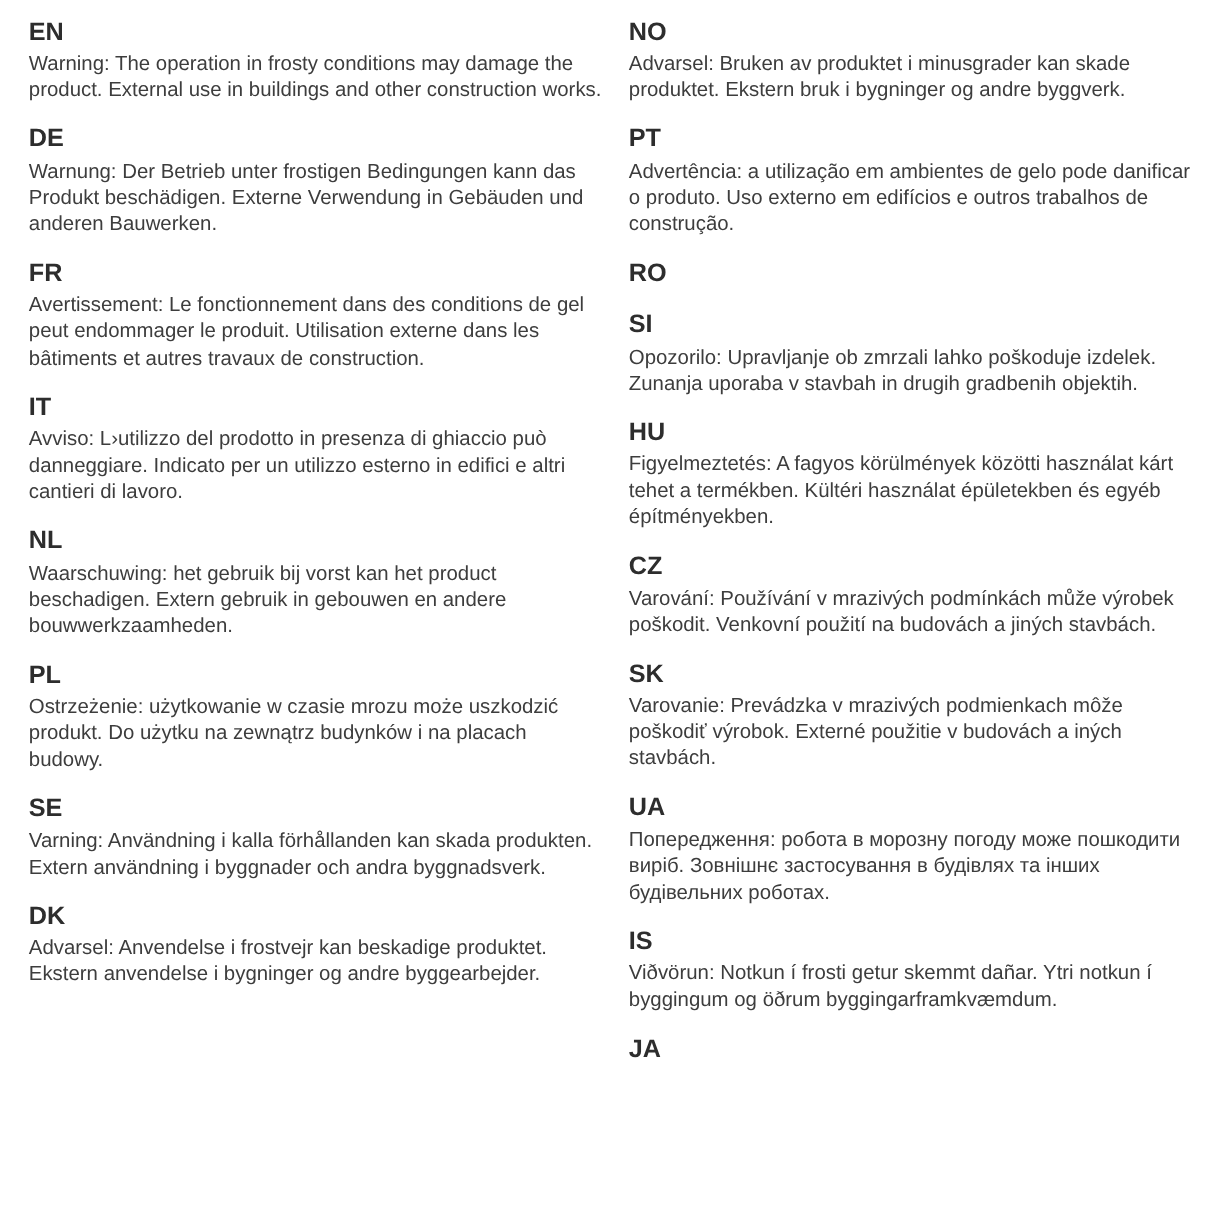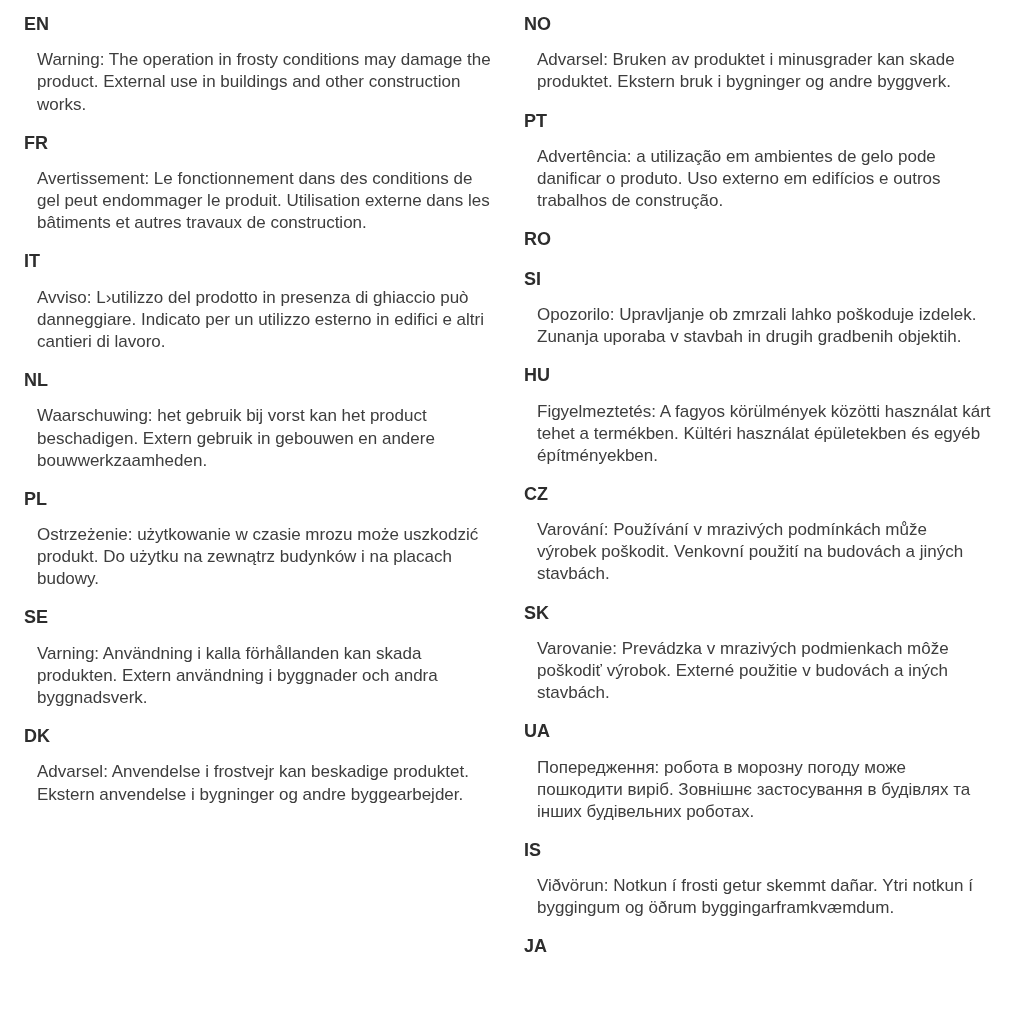--- a/index.html
+++ b/index.html
@@ -24,39 +24,43 @@
     width: 1024px;
   }
   .column {
     width: 480px;
     flex: 0 0 480px;
   }
   .lang-section {
     margin-bottom: 16px;
   }
   .lang-code {
-    font-size: 18px;
+    font-size: 21px;
     font-weight: 700;
     color: #2d2d2d;
     margin: 0 0 2px 0;
     line-height: 1.3;
   }
   .lang-text {
-    margin: 13px;
+    margin: 0;
     color: #3d3d3d;
   }
 </style>
 </head>
 <body>
 
 <div class="page">
   <div class="column">
       <section class="lang-section">
         <h3 class="lang-code">EN</h3>
         <p class="lang-text">Warning: The operation in frosty conditions may damage the product. External use in buildings and other construction works.</p>
+      </section>
+      <section class="lang-section">
+        <h3 class="lang-code">DE</h3>
+        <p class="lang-text">Warnung: Der Betrieb unter frostigen Bedingungen kann das Produkt beschädigen. Externe Verwendung in Gebäuden und anderen Bauwerken.</p>
       </section>
       <section class="lang-section">
         <h3 class="lang-code">FR</h3>
         <p class="lang-text">Avertissement: Le fonctionnement dans des conditions de gel peut endommager le produit. Utilisation externe dans les bâtiments et autres travaux de construction.</p>
       </section>
       <section class="lang-section">
         <h3 class="lang-code">IT</h3>
         <p class="lang-text">Avviso: L›utilizzo del prodotto in presenza di ghiaccio può danneggiare. Indicato per un utilizzo esterno in edifici e altri cantieri di lavoro.</p>
       </section>
       <section class="lang-section">

